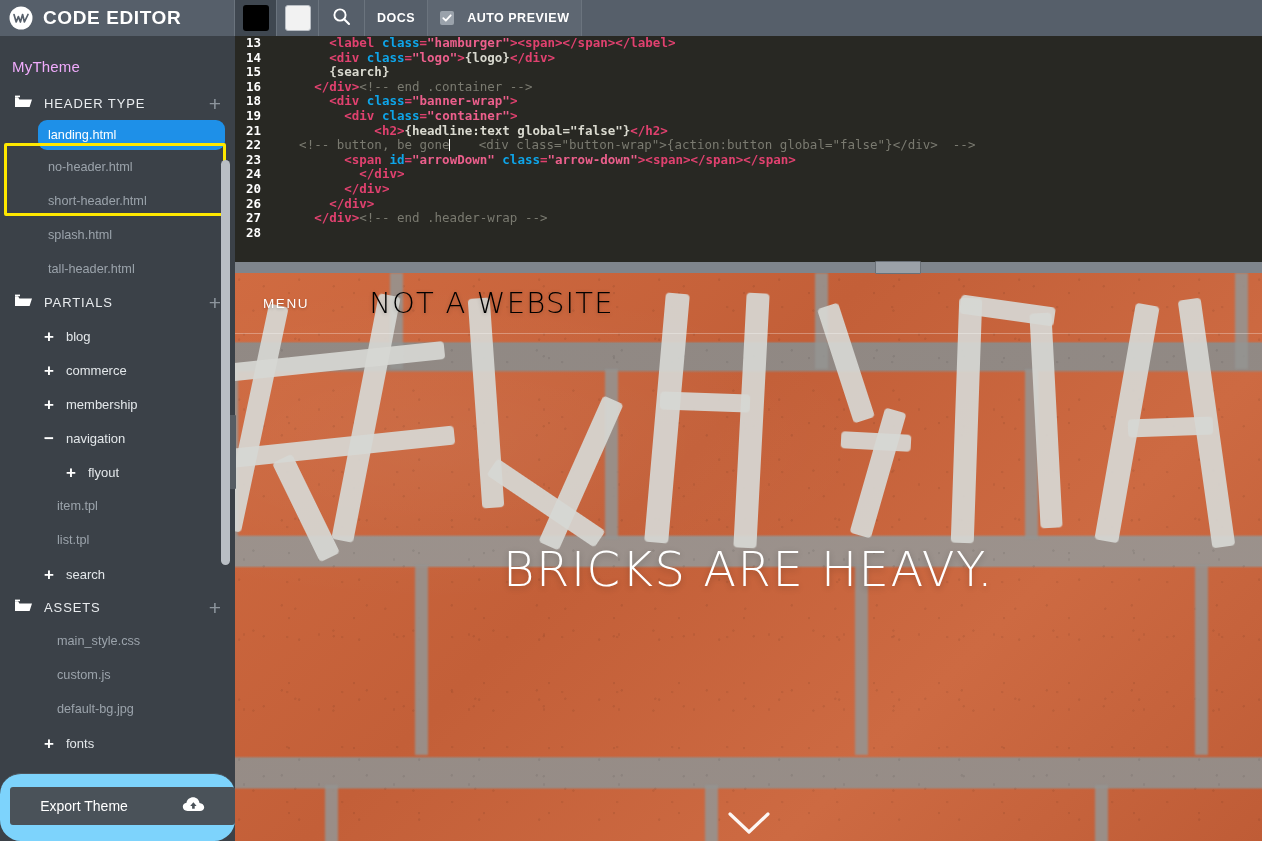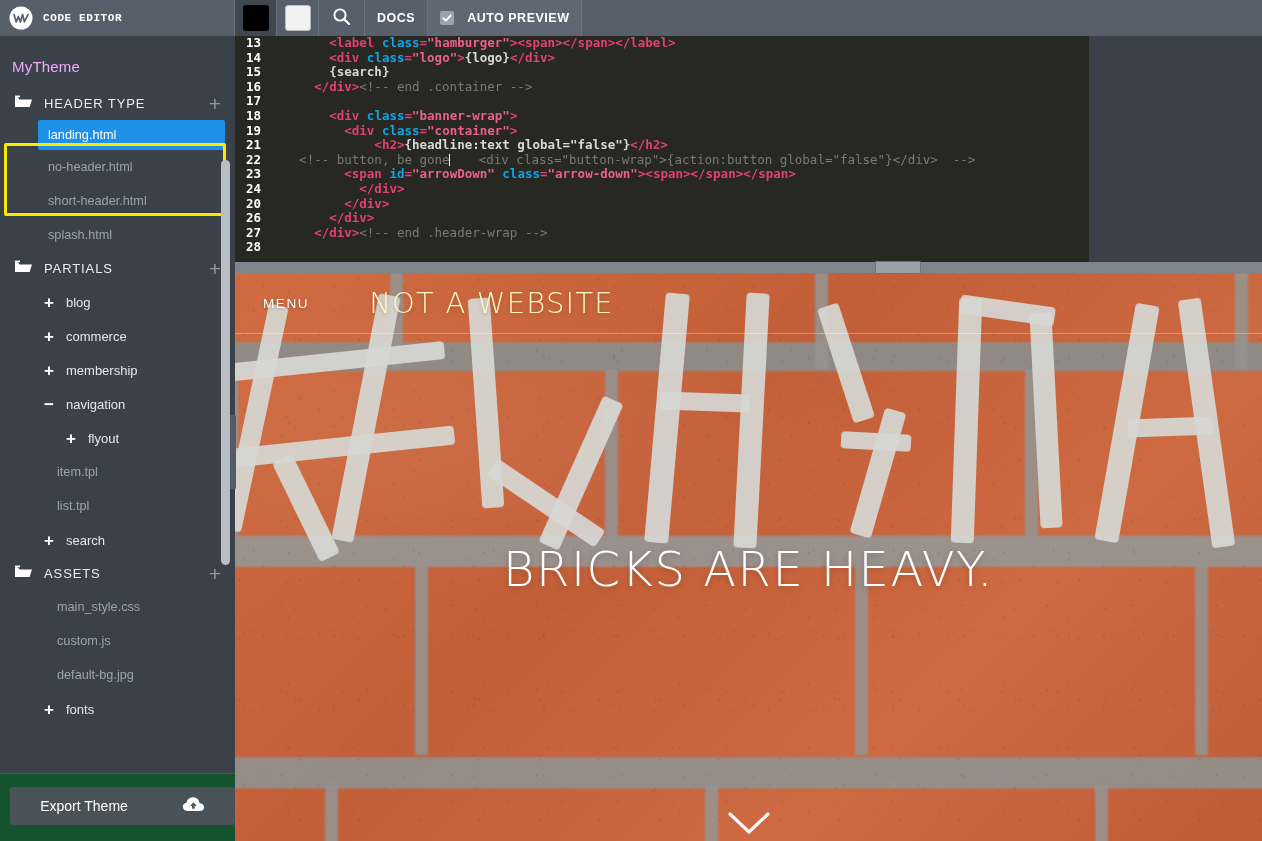--- a/index.html
+++ b/index.html
@@ -19,21 +19,21 @@
     z-index: 50;
   }
   #brand {
     width: 235px; display: flex; align-items: center; gap: 10px;
     padding-left: 9px;
     border-right: 1px solid #6b747e;
     background: #565f6a;
   }
   .w-logo { width: 24px; height: 24px; display:block; }
   #brand-title {
-    color: #fff; font-size: 11px; font-weight: bold; letter-spacing: .6px; font-family: Liberation Mono, monospace;
+    color: #fff; font-size: 19px; font-weight: bold; letter-spacing: .6px;
   }
   .tb-cell {
     display: flex; align-items: center; justify-content: center;
     border-right: 1px solid #6b747e;
     padding: 0 12px;
     position: relative;
   }
   .swatch-cell { width: 42px; padding: 0; }
   .swatch {
     width: 26px; height: 26px; border-radius: 3px;
@@ -93,21 +93,21 @@
   .file-row {
     height: 34px; display: flex; align-items: center;
     padding-left: 48px;
     color: #9ba3ab; font-size: 12.7px;
   }
   .file-row.selected {
     margin: 0 10px 0 38px;
     padding-left: 10px;
     background: #1e90e8;
     color: #ffffff;
-    border-radius: 2px;
+    border-radius: 9px;
     height: 30px;
   }
   .tree-row {
     height: 34px; display: flex; align-items: center;
     padding-left: 44px;
     color: #e3e7ea; font-size: 13px;
   }
   .tree-row.deep { padding-left: 66px; }
   .tree-row.tpl { color: #9ba3ab; padding-left: 57px; font-size: 12.7px; }
   .tw {
@@ -120,34 +120,35 @@
     position: absolute; right: 5px; top: 124px;
     width: 9px; height: 405px;
     background: #b9bec4; border-radius: 5px;
     z-index: 30;
   }
 
   #export-area {
     position: absolute; left: 0; bottom: 0; width: 235px;
     border-top: 1px solid #4c545c;
     padding: 13px 0 16px 10px;
-    background: #14532d;
+    background: #7dd3fc;
+    border-radius: 21px;
   }
   #export-btn {
     height: 38px; background: #4a5259; border-radius: 3px;
     display: flex; align-items: center; justify-content: center;
     gap: 54px;
     color: #ffffff; font-size: 14px;
   }
   #export-btn .cloud { display:block; }
 
   
   #editor {
     position: absolute; top: 36px; left: 235px;
-    width: 854px; height: 232px;
+    width: 1027px; height: 232px;
     background: #282823;
     overflow: hidden;
     font-family: "DejaVu Sans Mono", "Liberation Mono", monospace;
     font-size: 12.5px;
     line-height: 14.6px;
   }
   .code-line { display: flex; white-space: pre; height: 14.6px; }
   .lno {
     width: 34px; text-align: right; color: #ffffff; font-weight: bold;
     flex: 0 0 34px; padding-right: 8px;
@@ -234,21 +235,21 @@
     display: flex; align-items: center;
     padding-left: 28px;
     z-index: 5;
   }
   #prev-menu {
     color: #ffffff; font-size: 13.5px; letter-spacing: 1.6px;
     font-weight: normal;
     text-shadow: 0 1px 3px rgba(0,0,0,.25);
   }
   #prev-logo {
-    color: #fef9c3; font-size: 29px; letter-spacing: 1.2px;
+    color: #000000; font-size: 29px; letter-spacing: 1.2px;
     font-weight: 300; margin-left: 60px;
     text-shadow: 0 1px 4px rgba(0,0,0,.2);
     font-family: "DejaVu Sans", sans-serif;
   }
   #prev-rule {
     position: absolute; top: 60px; left: 0; width: 100%; height: 1px;
     background: rgba(255,255,255,.30);
     z-index: 5;
   }
   #prev-headline {
@@ -331,20 +332,23 @@
       <span>landing.html</span>
     </div>
     <div class="file-row">
       <span>no-header.html</span>
     </div>
     <div class="file-row">
       <span>short-header.html</span>
     </div>
     <div class="file-row">
       <span>splash.html</span>
+    </div>
+    <div class="file-row">
+      <span>tall-header.html</span>
     </div>
 
     <div class="folder-row">
       <span class="ficon">
         <svg width="19" height="15" viewBox="0 0 19 15" aria-hidden="true">
           <path d="M1 3.2 L1 13 L15.6 13 L18 5.6 L5.4 5.6 L4.1 3.2 Z" fill="#ffffff"></path>
           <path d="M1 3.2 L1 1.6 L6 1.6 L6 3.2 Z" fill="#ffffff"></path>
         </svg>
       </span>
       <span class="folder-label">PARTIALS</span>
@@ -421,21 +425,20 @@
     </div>
   </div>
 </div>
 
 <div id="editor">
   <div id="code-lines">
       <div class="code-line"><span class="lno">13</span><span class="ctext"><span class="plain">        </span><span class="tag">&lt;label </span><span class="attr">class</span><span class="tag">=</span><span class="val">"hamburger"</span><span class="tag">&gt;&lt;span&gt;&lt;/span&gt;&lt;/label&gt;</span></span></div>
       <div class="code-line"><span class="lno">14</span><span class="ctext"><span class="plain">        </span><span class="tag">&lt;div </span><span class="attr">class</span><span class="tag">=</span><span class="val">"logo"</span><span class="tag">&gt;</span><span class="ctext">{logo}</span><span class="tag">&lt;/div&gt;</span></span></div>
       <div class="code-line"><span class="lno">15</span><span class="ctext"><span class="plain">        </span><span class="ctext">{search}</span></span></div>
       <div class="code-line"><span class="lno">16</span><span class="ctext"><span class="plain">      </span><span class="tag">&lt;/div&gt;</span><span class="cm">&lt;!-- end .container --&gt;</span></span></div>
-      <div class="code-line"><span class="lno">17</span><span class="ctext"></span></div>
       <div class="code-line"><span class="lno">18</span><span class="ctext"><span class="plain">        </span><span class="tag">&lt;div </span><span class="attr">class</span><span class="tag">=</span><span class="val">"banner-wrap"</span><span class="tag">&gt;</span></span></div>
       <div class="code-line"><span class="lno">19</span><span class="ctext"><span class="plain">          </span><span class="tag">&lt;div </span><span class="attr">class</span><span class="tag">=</span><span class="val">"container"</span><span class="tag">&gt;</span></span></div>
       <div class="code-line"><span class="lno">21</span><span class="ctext"><span class="plain">              </span><span class="tag">&lt;h2&gt;</span><span class="ctext">{headline:text global="false"}</span><span class="tag">&lt;/h2&gt;</span></span></div>
       <div class="code-line"><span class="lno">22</span><span class="ctext"><span class="plain">    </span><span class="cm">&lt;!-- button, be gone</span><span class="caret"></span><span class="cm">    &lt;div class="button-wrap"&gt;{action:button global="false"}&lt;/div&gt;  --&gt;</span></span></div>
       <div class="code-line"><span class="lno">23</span><span class="ctext"><span class="plain">          </span><span class="tag">&lt;span </span><span class="attr">id</span><span class="tag">=</span><span class="val">"arrowDown"</span><span class="plain"> </span><span class="attr">class</span><span class="tag">=</span><span class="val">"arrow-down"</span><span class="tag">&gt;&lt;span&gt;&lt;/span&gt;&lt;/span&gt;</span></span></div>
       <div class="code-line"><span class="lno">24</span><span class="ctext"><span class="plain">            </span><span class="tag">&lt;/div&gt;</span></span></div>
       <div class="code-line"><span class="lno">20</span><span class="ctext"><span class="plain">          </span><span class="tag">&lt;/div&gt;</span></span></div>
       <div class="code-line"><span class="lno">26</span><span class="ctext"><span class="plain">        </span><span class="tag">&lt;/div&gt;</span></span></div>
       <div class="code-line"><span class="lno">27</span><span class="ctext"><span class="plain">      </span><span class="tag">&lt;/div&gt;</span><span class="cm">&lt;!-- end .header-wrap --&gt;</span></span></div>
       <div class="code-line"><span class="lno">28</span><span class="ctext"></span></div>

